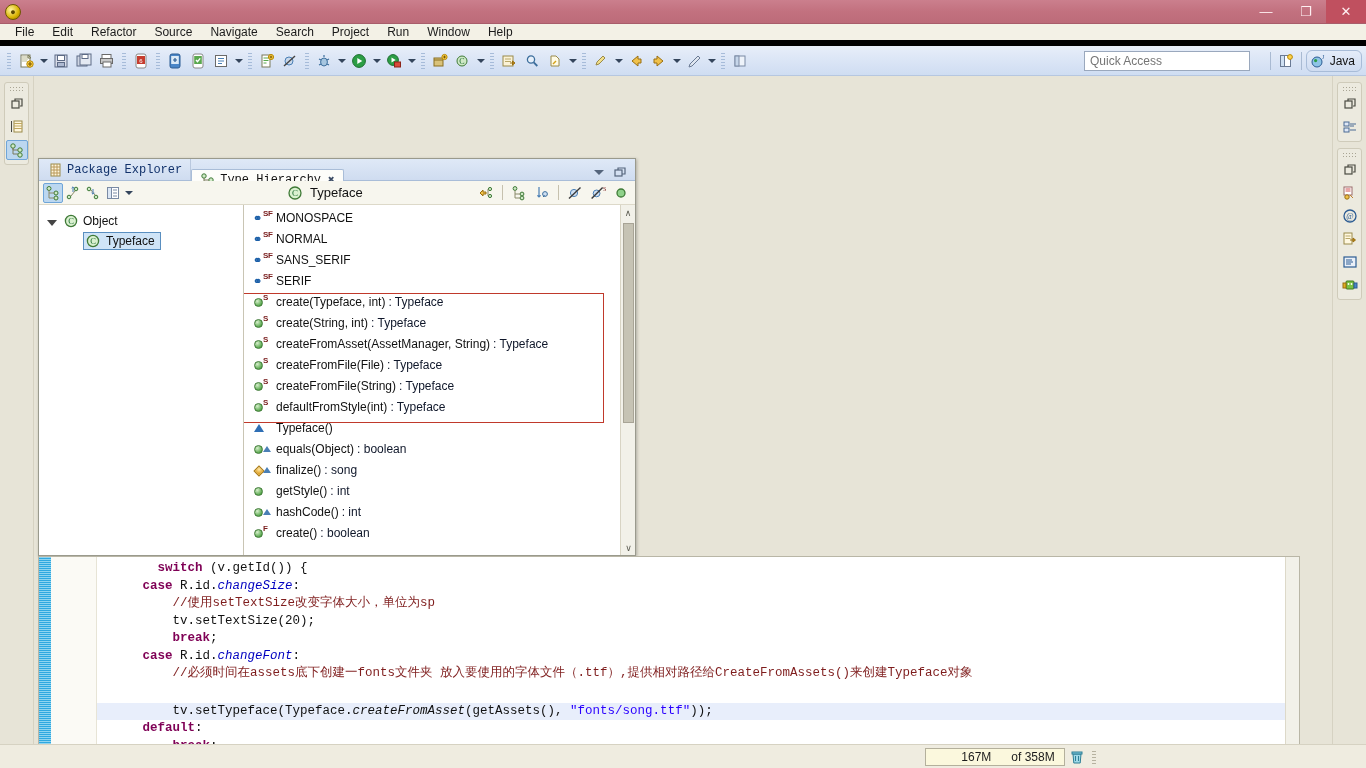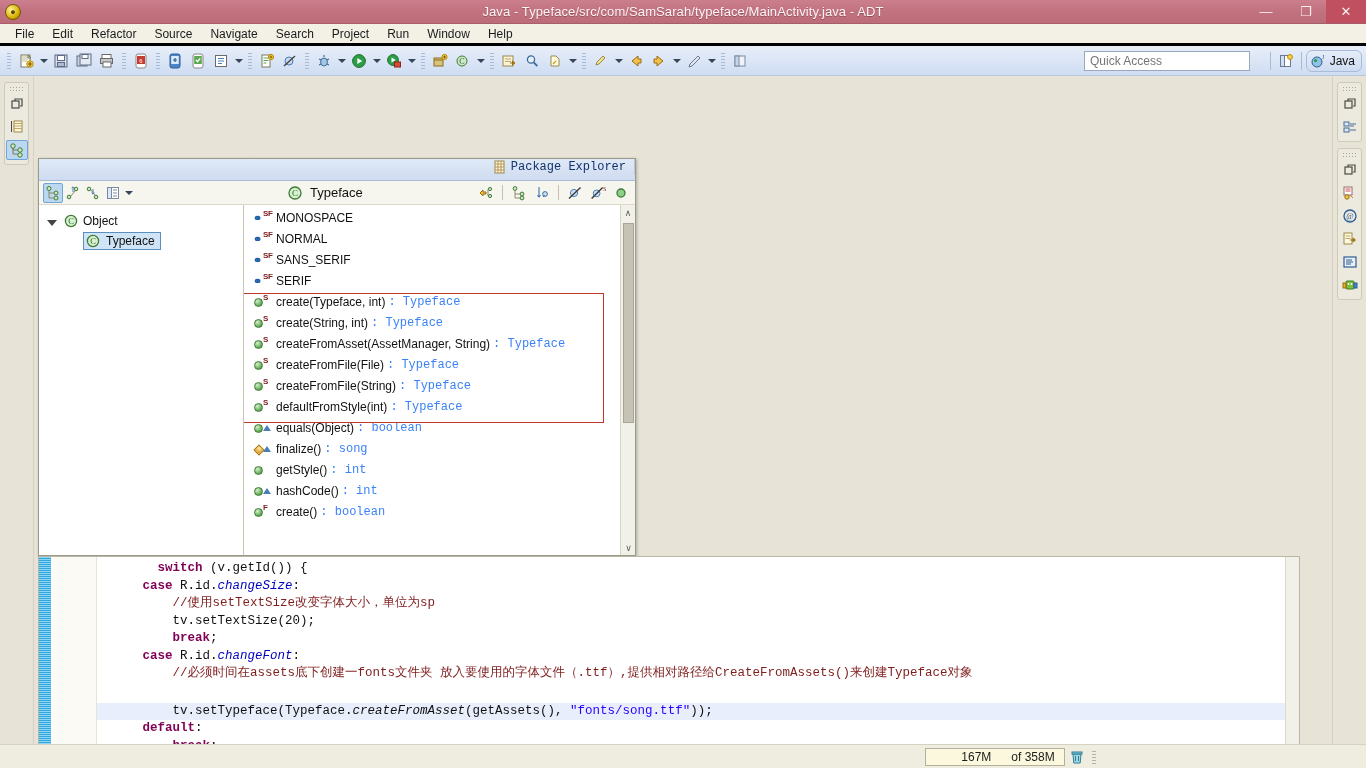--- a/index.html
+++ b/index.html
@@ -35,21 +35,21 @@
   .win-btns{margin-left:auto;display:flex;height:100%;}
   .win-btn{
     width:40px;height:100%;display:flex;align-items:center;justify-content:center;
     color:#fff0f2;font-size:13px;
   }
   .win-btn.close{background:#c0505f;}
 
   
   .menubar{
     height:22px;background:#f3f1e6;display:flex;align-items:center;
-    padding-left:6px;border-bottom:3px solid #000000;
+    padding-left:6px;border-bottom:6px solid #000000;
   }
   .menubar .mi{
     padding:2px 9px;color:#1b1b1b;font-size:12px;cursor:default;
   }
 
   
   .toolbar{
     height:30px;
     background:linear-gradient(180deg,#e8eef9 0%,#dce6f6 45%,#cfddf2 100%);
     border-bottom:1px solid #b6c7e0;
@@ -125,21 +125,20 @@
   .thview{
     position:absolute;left:38px;top:82px;width:598px;height:398px;
     background:#f4f2e8;border:1px solid #9a9a8d;
     box-shadow:1px 1px 3px rgba(0,0,0,.25);
     display:flex;flex-direction:column;
   }
   .th-tabrow{
     height:22px;display:flex;align-items:flex-end;position:relative;
     background:linear-gradient(180deg,#dfe9f7,#cfdcf0);
     border-bottom:1px solid #a9bdd8;
-    flex-direction:column;
   }
   .th-tab{
     height:21px;display:flex;align-items:center;gap:4px;padding:0 8px;
     font-family:"Liberation Mono", monospace;font-size:12px;color:#12326b;
     border-right:1px solid #b9c8de;
   }
   .th-tab.active{
     background:#fdfdfa;color:#111;border:1px solid #a9bdd8;border-bottom:1px solid #fdfdfa;
     position:relative;top:10px;border-radius:2px 2px 0 0;
   }
@@ -185,21 +184,21 @@
     display:flex;align-items:center;gap:5px;height:18px;
   }
 
   .th-right{flex:1;background:#ffffff;position:relative;overflow:hidden;}
   .mlist{padding:2px 0 0 6px;}
   .mrow{
     display:flex;align-items:center;height:21px;gap:3px;
     font-size:12px;color:#111;white-space:nowrap;padding-left:4px;
   }
   .mrow .mname{color:#111;}
-  .mrow .mtype{color:#3b82f6;font-family:Liberation Mono, monospace;}
+  .mrow .mtype{color:#0f172a;}
   .redbox{
     position:absolute;left:-108px;top:212px;width:468px;height:128px;
     border:1px solid #c0392b;pointer-events:none;
   }
 
   
   .micon{position:relative;width:19px;height:14px;flex:none;}
   .dot{
     position:absolute;left:0;top:3px;width:9px;height:9px;border-radius:50%;
     background:radial-gradient(circle at 33% 30%,#d8f0cd,#5aa84f 70%);
@@ -290,21 +289,20 @@
     position:absolute;left:1092px;top:5px;width:4px;height:14px;
     background-image:radial-gradient(#b6b2a0 40%, transparent 41%);
     background-size:2px 3px;
   }
 </style>
 </head>
 <body>
 
 <div class="titlebar">
   <div class="app-icon">●</div>
-  <div class="title">Java - Typeface/src/com/SamSarah/typeface/MainActivity.java - ADT</div>
   <div class="win-btns">
     <div class="win-btn">—</div>
     <div class="win-btn">❐</div>
     <div class="win-btn close">✕</div>
   </div>
 </div>
 
 <div class="menubar">
   <div class="mi">File</div>
   <div class="mi">Edit</div>
@@ -843,20 +841,27 @@
             <div class="mrow">
               <span class="micon">
                 <span class="dot"></span>
                 <span class="sup sonly">S</span>
               </span>
               <span class="mname">defaultFromStyle(int)</span>
               <span class="mtype"> : Typeface</span>
             </div>
             <div class="mrow">
               <span class="micon">
+                <span class="dot ctor"></span>
+              </span>
+              <span class="mname">Typeface()</span>
+              <span class="mtype"></span>
+            </div>
+            <div class="mrow">
+              <span class="micon">
                 <span class="dot"></span>
                 <span class="ovr"></span>
               </span>
               <span class="mname">equals(Object)</span>
               <span class="mtype"> : boolean</span>
             </div>
             <div class="mrow">
               <span class="micon">
                 <span class="dot prot"></span>
                 <span class="ovr"></span>

